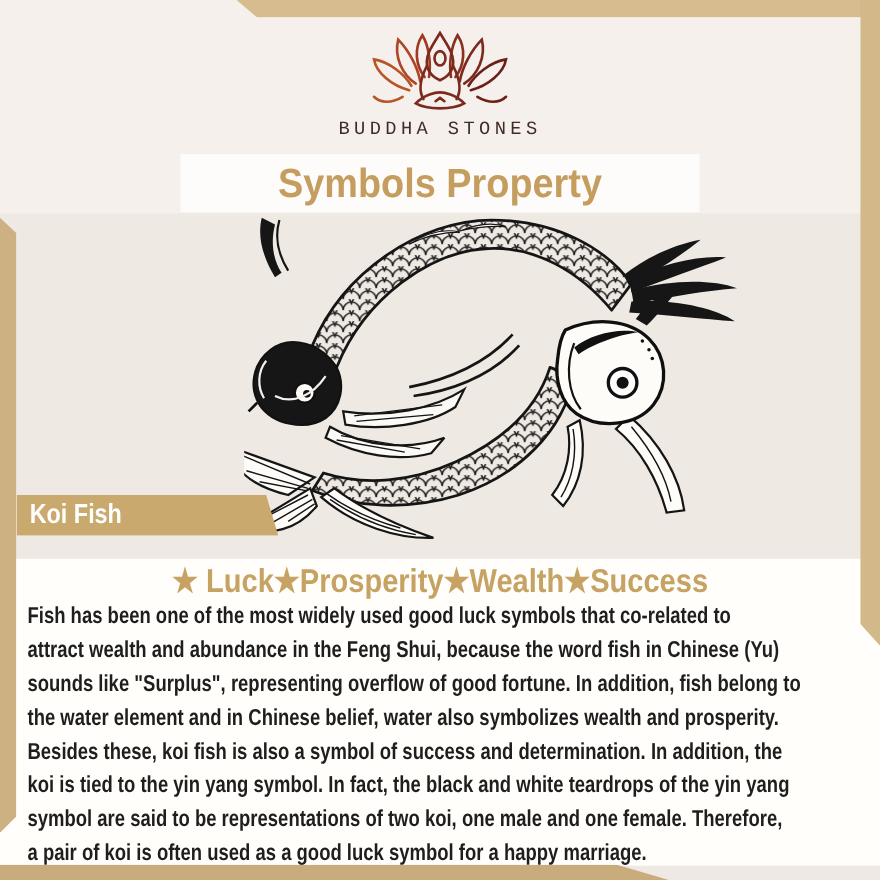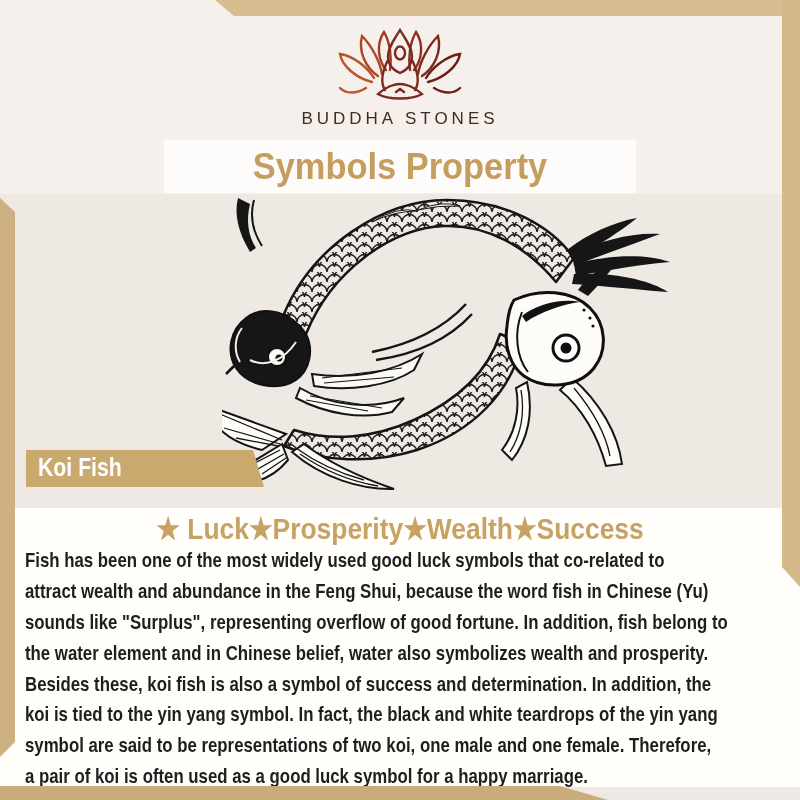--- a/index.html
+++ b/index.html
@@ -18,24 +18,24 @@
   #left-strip{left:0;top:198px;width:15px;height:559px;background:#cdb183;
            clip-path:polygon(0 0,15px 14px,15px 544px,0 559px);}
   #bottom-band{left:0;top:786px;width:620px;height:14px;background:#c9ac7c;
            clip-path:polygon(0 0,560px 0,608px 14px,0 14px);z-index:9;}
   
   #title-box{left:164px;top:140px;width:472px;height:53px;background:#fdfcfa;}
   #page-title{left:164px;top:140px;width:472px;height:53px;line-height:53px;
       text-align:center;font-size:37px;font-weight:bold;color:#c49d5f;
       transform:scaleX(0.93);}
   #brand-name{left:0;top:109px;width:800px;text-align:center;
-      font-family:Liberation Sans, sans-serif;font-size:17px;letter-spacing:4px;
+      font-family:Liberation Mono, monospace;font-size:17px;letter-spacing:4px;
       color:#3f2c24;}
   
-  #section-banner{left:26px;top:450px;width:254px;height:37px;background:#c9a96e;
+  #section-banner{left:15px;top:450px;width:254px;height:37px;background:#c9a96e;
       clip-path:polygon(0 0,227px 0,238px 37px,0 37px);z-index:5;}
   #section-banner-label{left:12px;top:3px;position:absolute;color:#fff;
       font-size:25px;font-weight:bold;transform:scaleX(0.85);transform-origin:left top;}
   
   #tagline{left:0;top:511px;width:800px;text-align:center;font-size:30px;
       font-weight:bold;color:#c6a263;transform:scaleX(0.88);line-height:36px;}
   #body-text{left:25px;top:545px;width:940px;color:#1e1e1e;font-size:21px;
       font-weight:bold;transform:scaleX(0.8);transform-origin:left top;}
   .line{white-space:nowrap;height:30.9px;line-height:30.9px;}
   svg{display:block;}

